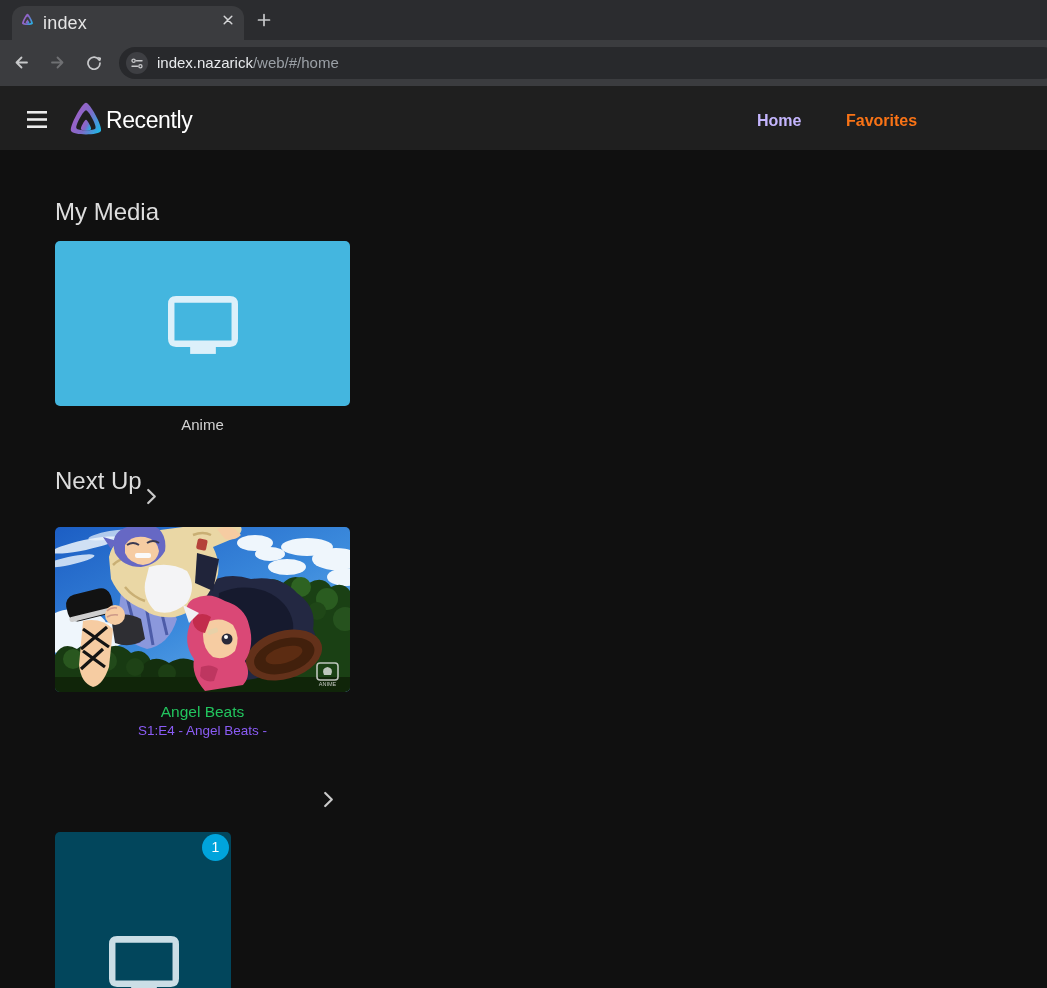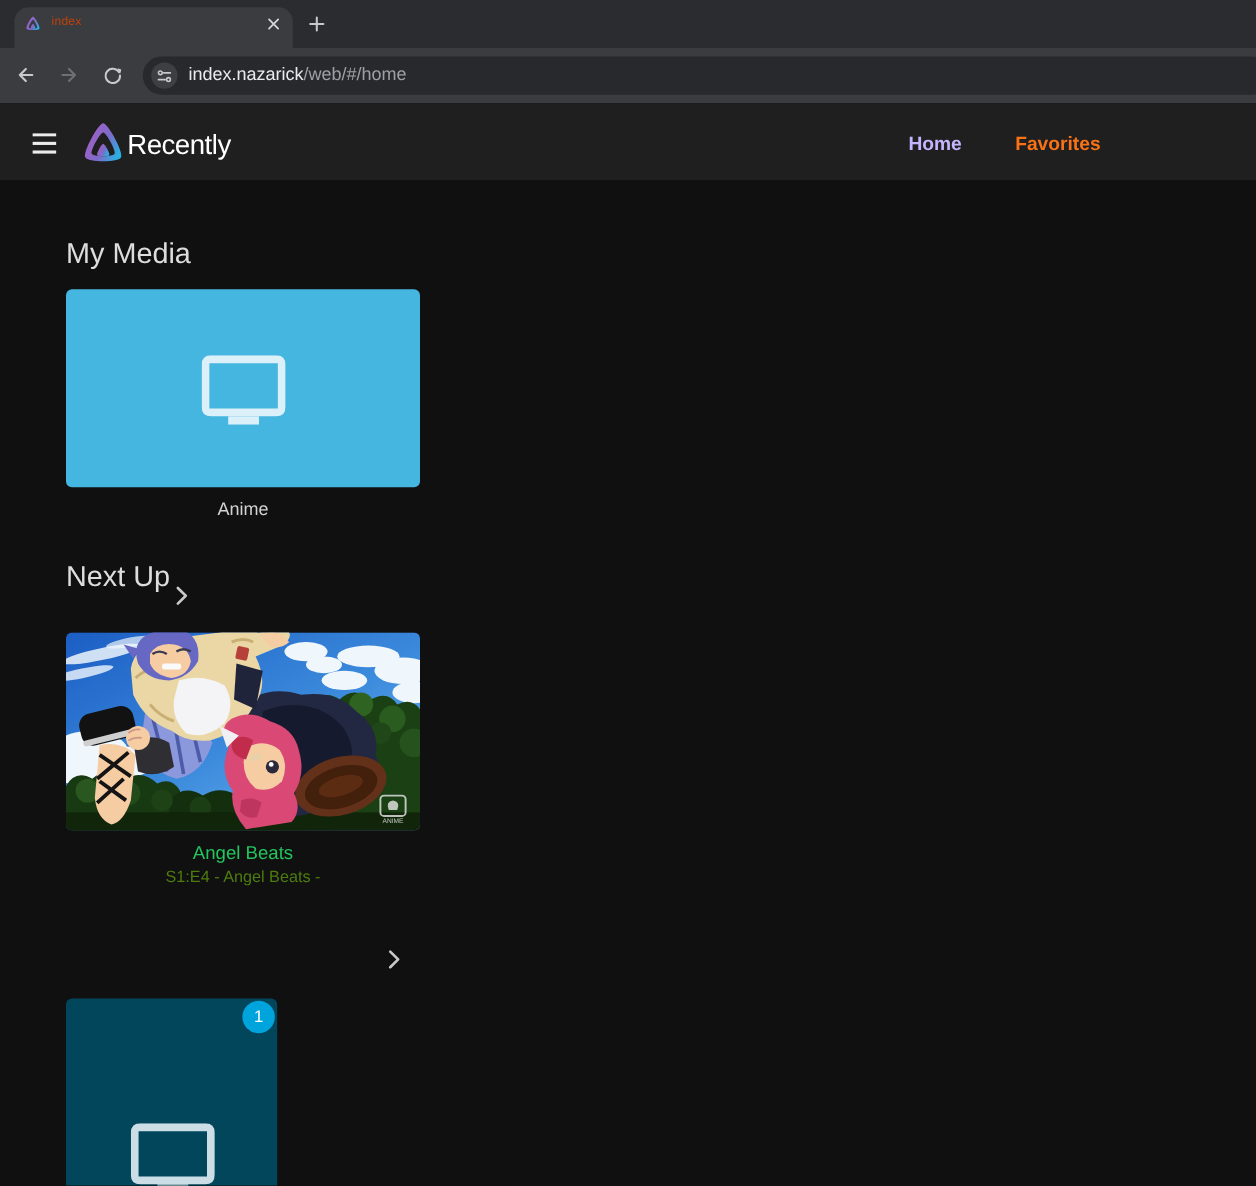--- a/index.html
+++ b/index.html
@@ -6,21 +6,21 @@
   html,body { width:1047px; height:988px; overflow:hidden; background:#101010; }
   body { font-family:"Liberation Sans", sans-serif; }
   #stage { position:relative; width:1047px; height:988px; overflow:hidden; }
   .abs { position:absolute; }
 
   
   #tabstrip { left:0; top:0; width:1047px; height:40px; background:#2B2C2F; }
   #toolbar  { left:0; top:40px; width:1047px; height:46px; background:#3B3C3F; }
   #tab { left:12px; top:6px; width:232px; height:34px; background:#3B3C3F;
          border-radius:12px 12px 0 0; }
-  #tabtitle { left:43px; top:13px; font-size:10px; color:#c2410c; letter-spacing:0.2px; }
+  #tabtitle { left:43px; top:13px; font-size:18px; color:#e5e5e5; letter-spacing:0.2px; }
   #pill { left:119px; top:47px; width:940px; height:32px; background:#28292C; border-radius:16px; }
   #chipcircle { left:126px; top:52px; width:22px; height:22px; border-radius:50%; background:#3E3F43; }
   #urltext { left:157px; top:54px; font-size:15px; color:#E8EAED; }
   #urltext span { color:#9BA0A6; }
 
   
   #jfheader { left:0; top:86px; width:1047px; height:64px; background:#1F1F1F; }
   .navbtn { top:112px; font-size:16px; font-weight:700; color:#c4b5fd; }
   h2.sec { position:absolute; left:55px; font-size:24px; font-weight:400; color:#DDDDDD; }
   .cardlabel { position:absolute; text-align:center; color:#D2D2D2; }
@@ -208,21 +208,21 @@
     <path d="M128 78 L144 86 L134 96 Z" fill="#F0F0F4"></path>
     <path d="M146 140 Q156 136 163 142 L159 154 Q150 156 145 149 Z" fill="#BE3660"></path>
 
     <g opacity="0.8">
       <rect x="262" y="136" width="21" height="17" rx="3" fill="none" stroke="#E8E8E8" stroke-width="1.6"></rect>
       <path d="M269 148 Q266 141 272.5 140 Q279 141 276 148 Z" fill="#E8E8E8"></path>
       <text x="272.5" y="159" font-size="5.5" fill="#E8E8E8" text-anchor="middle" font-family="Liberation Sans">ANIME</text>
     </g>
   </svg>
   <div class="cardlabel" style="left:55px; top:703px; width:295px; font-size:15.5px; font-weight:500; color:#22c55e;">Angel Beats</div>
-  <div class="cardlabel" style="left:55px; top:723px; width:295px; font-size:13.5px; color:#4d7c0f;">S1:E4 - Angel Beats -</div>
+  <div class="cardlabel" style="left:55px; top:723px; width:295px; font-size:13.5px; color:#8b5cf6;">S1:E4 - Angel Beats -</div>
 
   <svg class="abs" style="left:323px; top:791px;" width="11" height="17" viewBox="0 0 11 17">
       <path d="M2.2 2 L8.8 8.5 L2.2 15" stroke="#C9C9C9" stroke-width="2.2" fill="none" stroke-linecap="round" stroke-linejoin="round"></path>
     </svg>
   <div class="abs" style="left:55px; top:832px; width:176px; height:264px; background:#02465C; border-radius:5px;"></div>
   <svg class="abs" style="left:109px; top:936px;" width="70" height="58" viewBox="0 0 69.2 57.2">
     <path fill-rule="evenodd" fill="#CBDEE6" d="M8 0 H61.2 Q69.2 0 69.2 8 V42.3 Q69.2 50.3 61.2 50.3 H8 Q0 50.3 0 42.3 V8 Q0 0 8 0 Z M6.4 6.5 H62.8 V43.8 H6.4 Z"></path>
     <rect x="21.9" y="50.3" width="25.4" height="6.9" fill="#CBDEE6"></rect>
   </svg>
   <div class="abs" style="left:202px; top:834px; width:27px; height:27px; border-radius:50%; background:#00A4DC;

